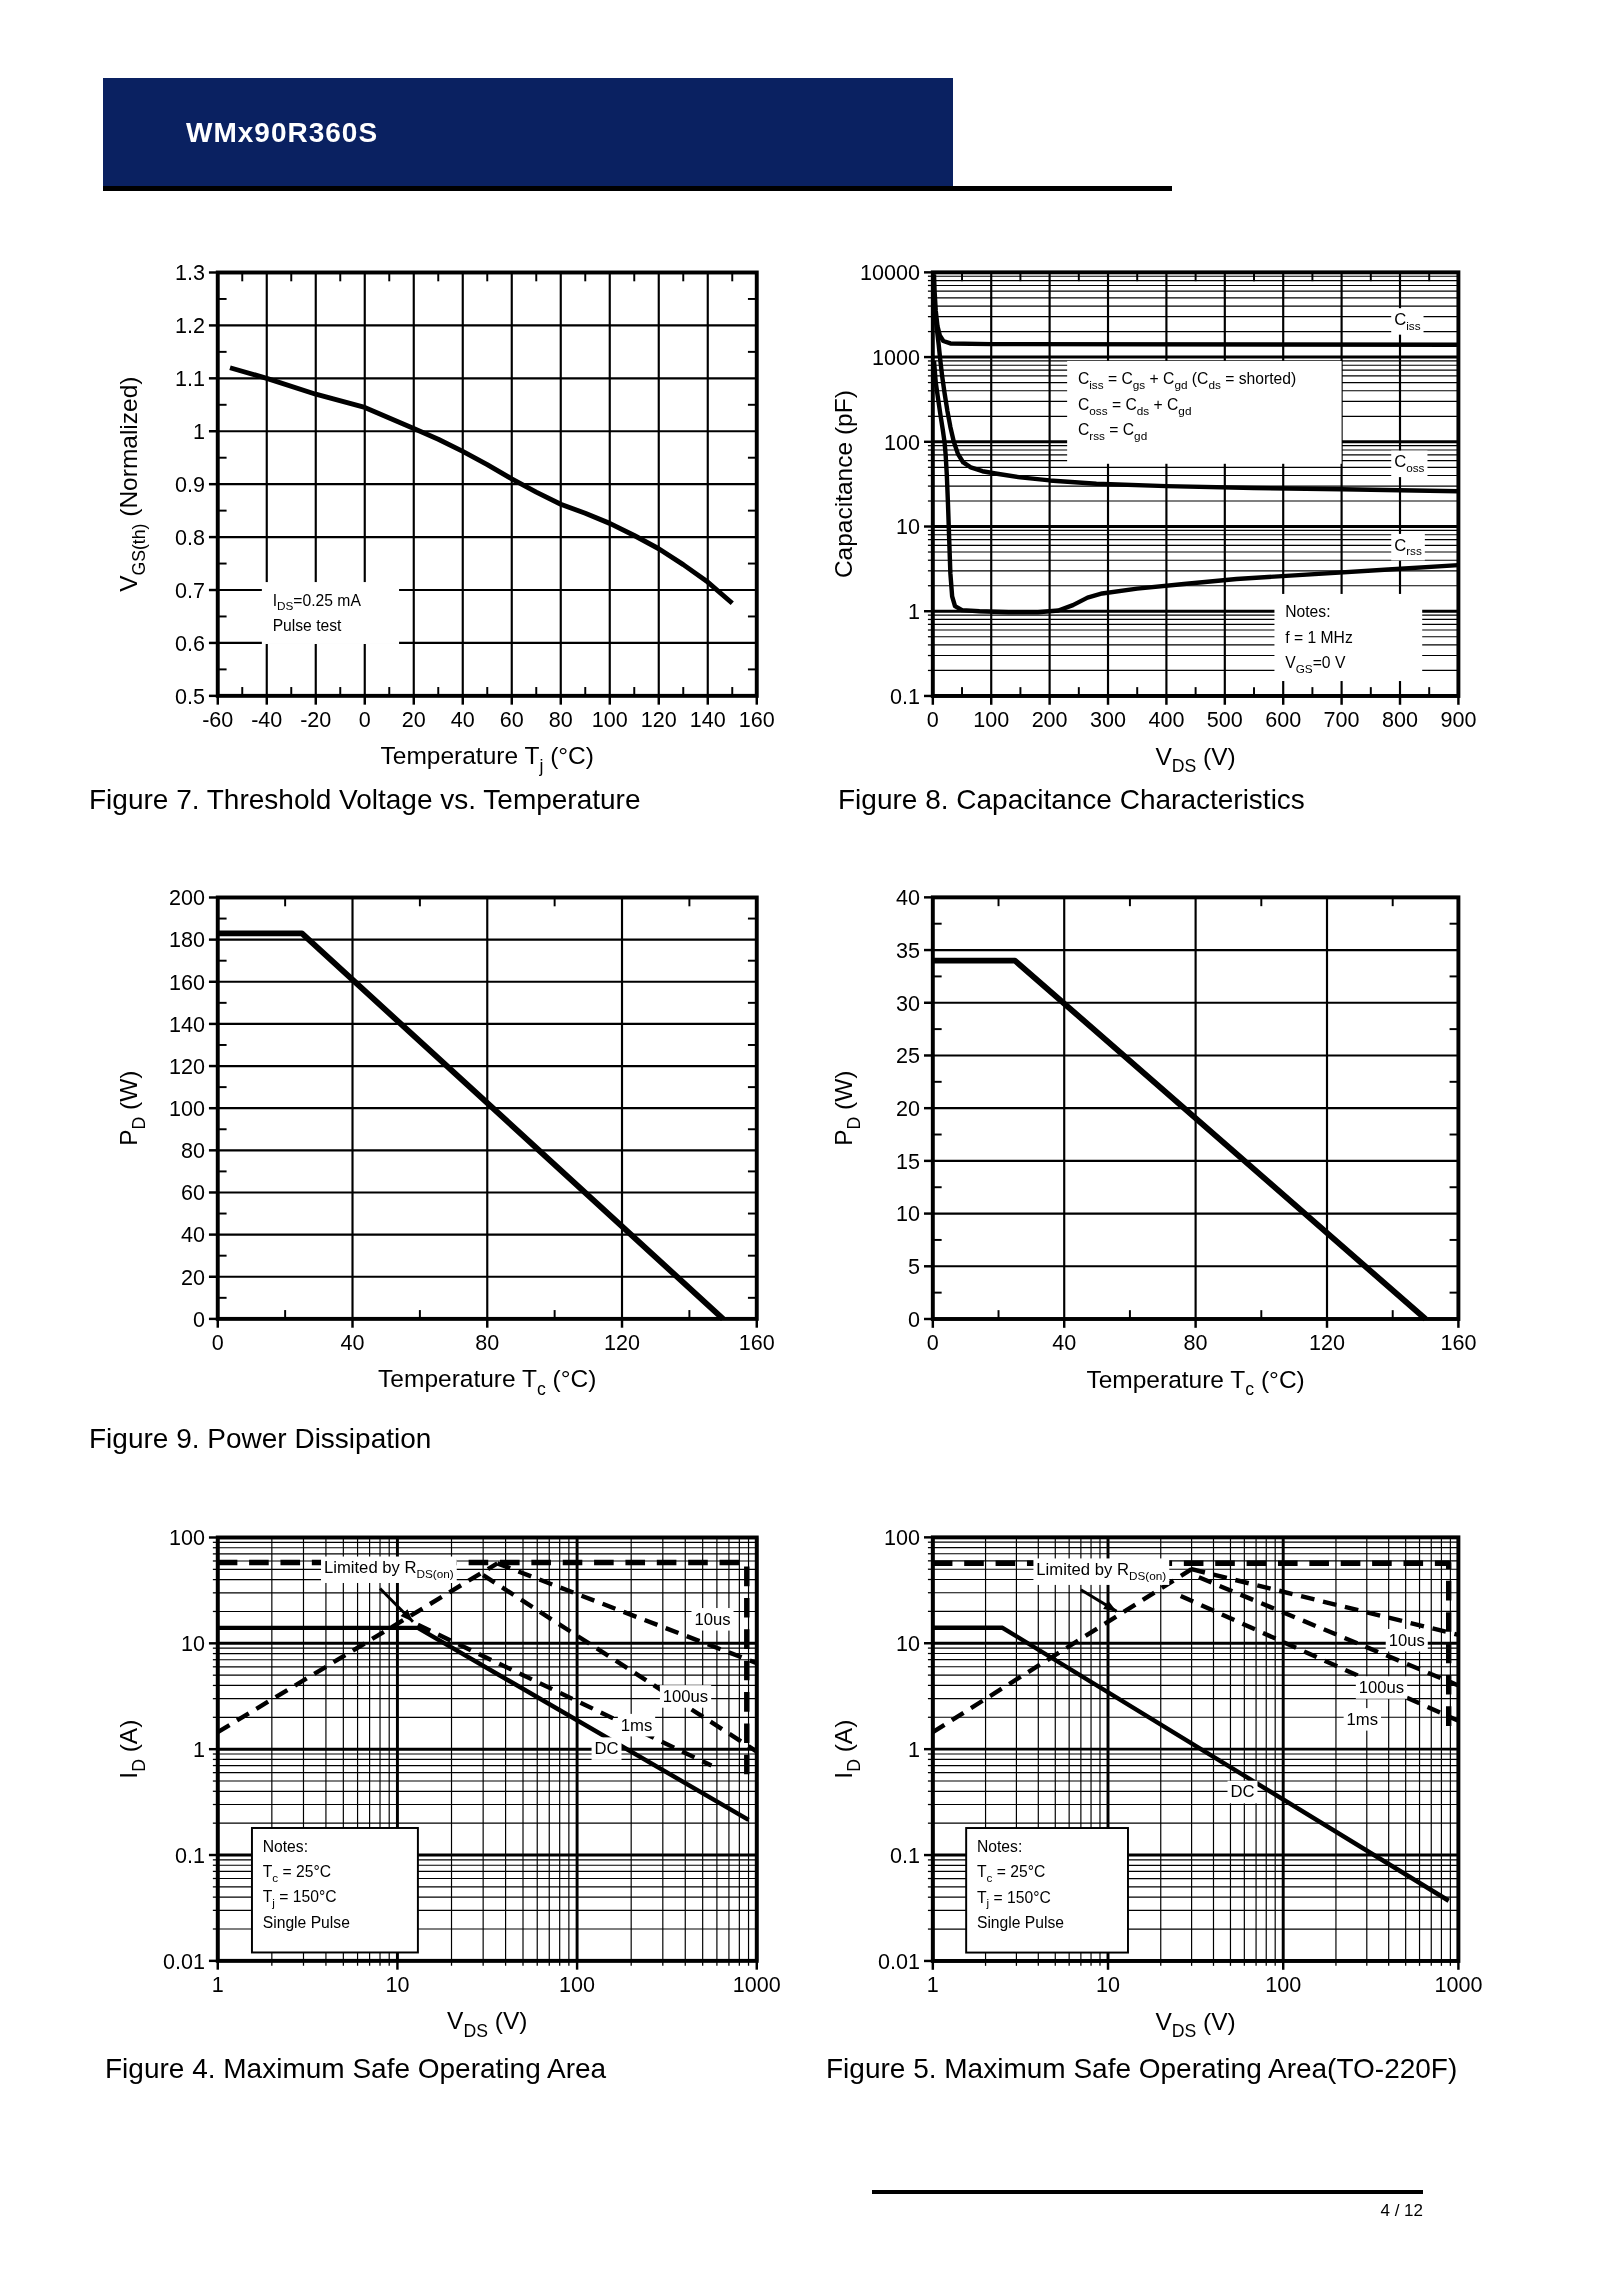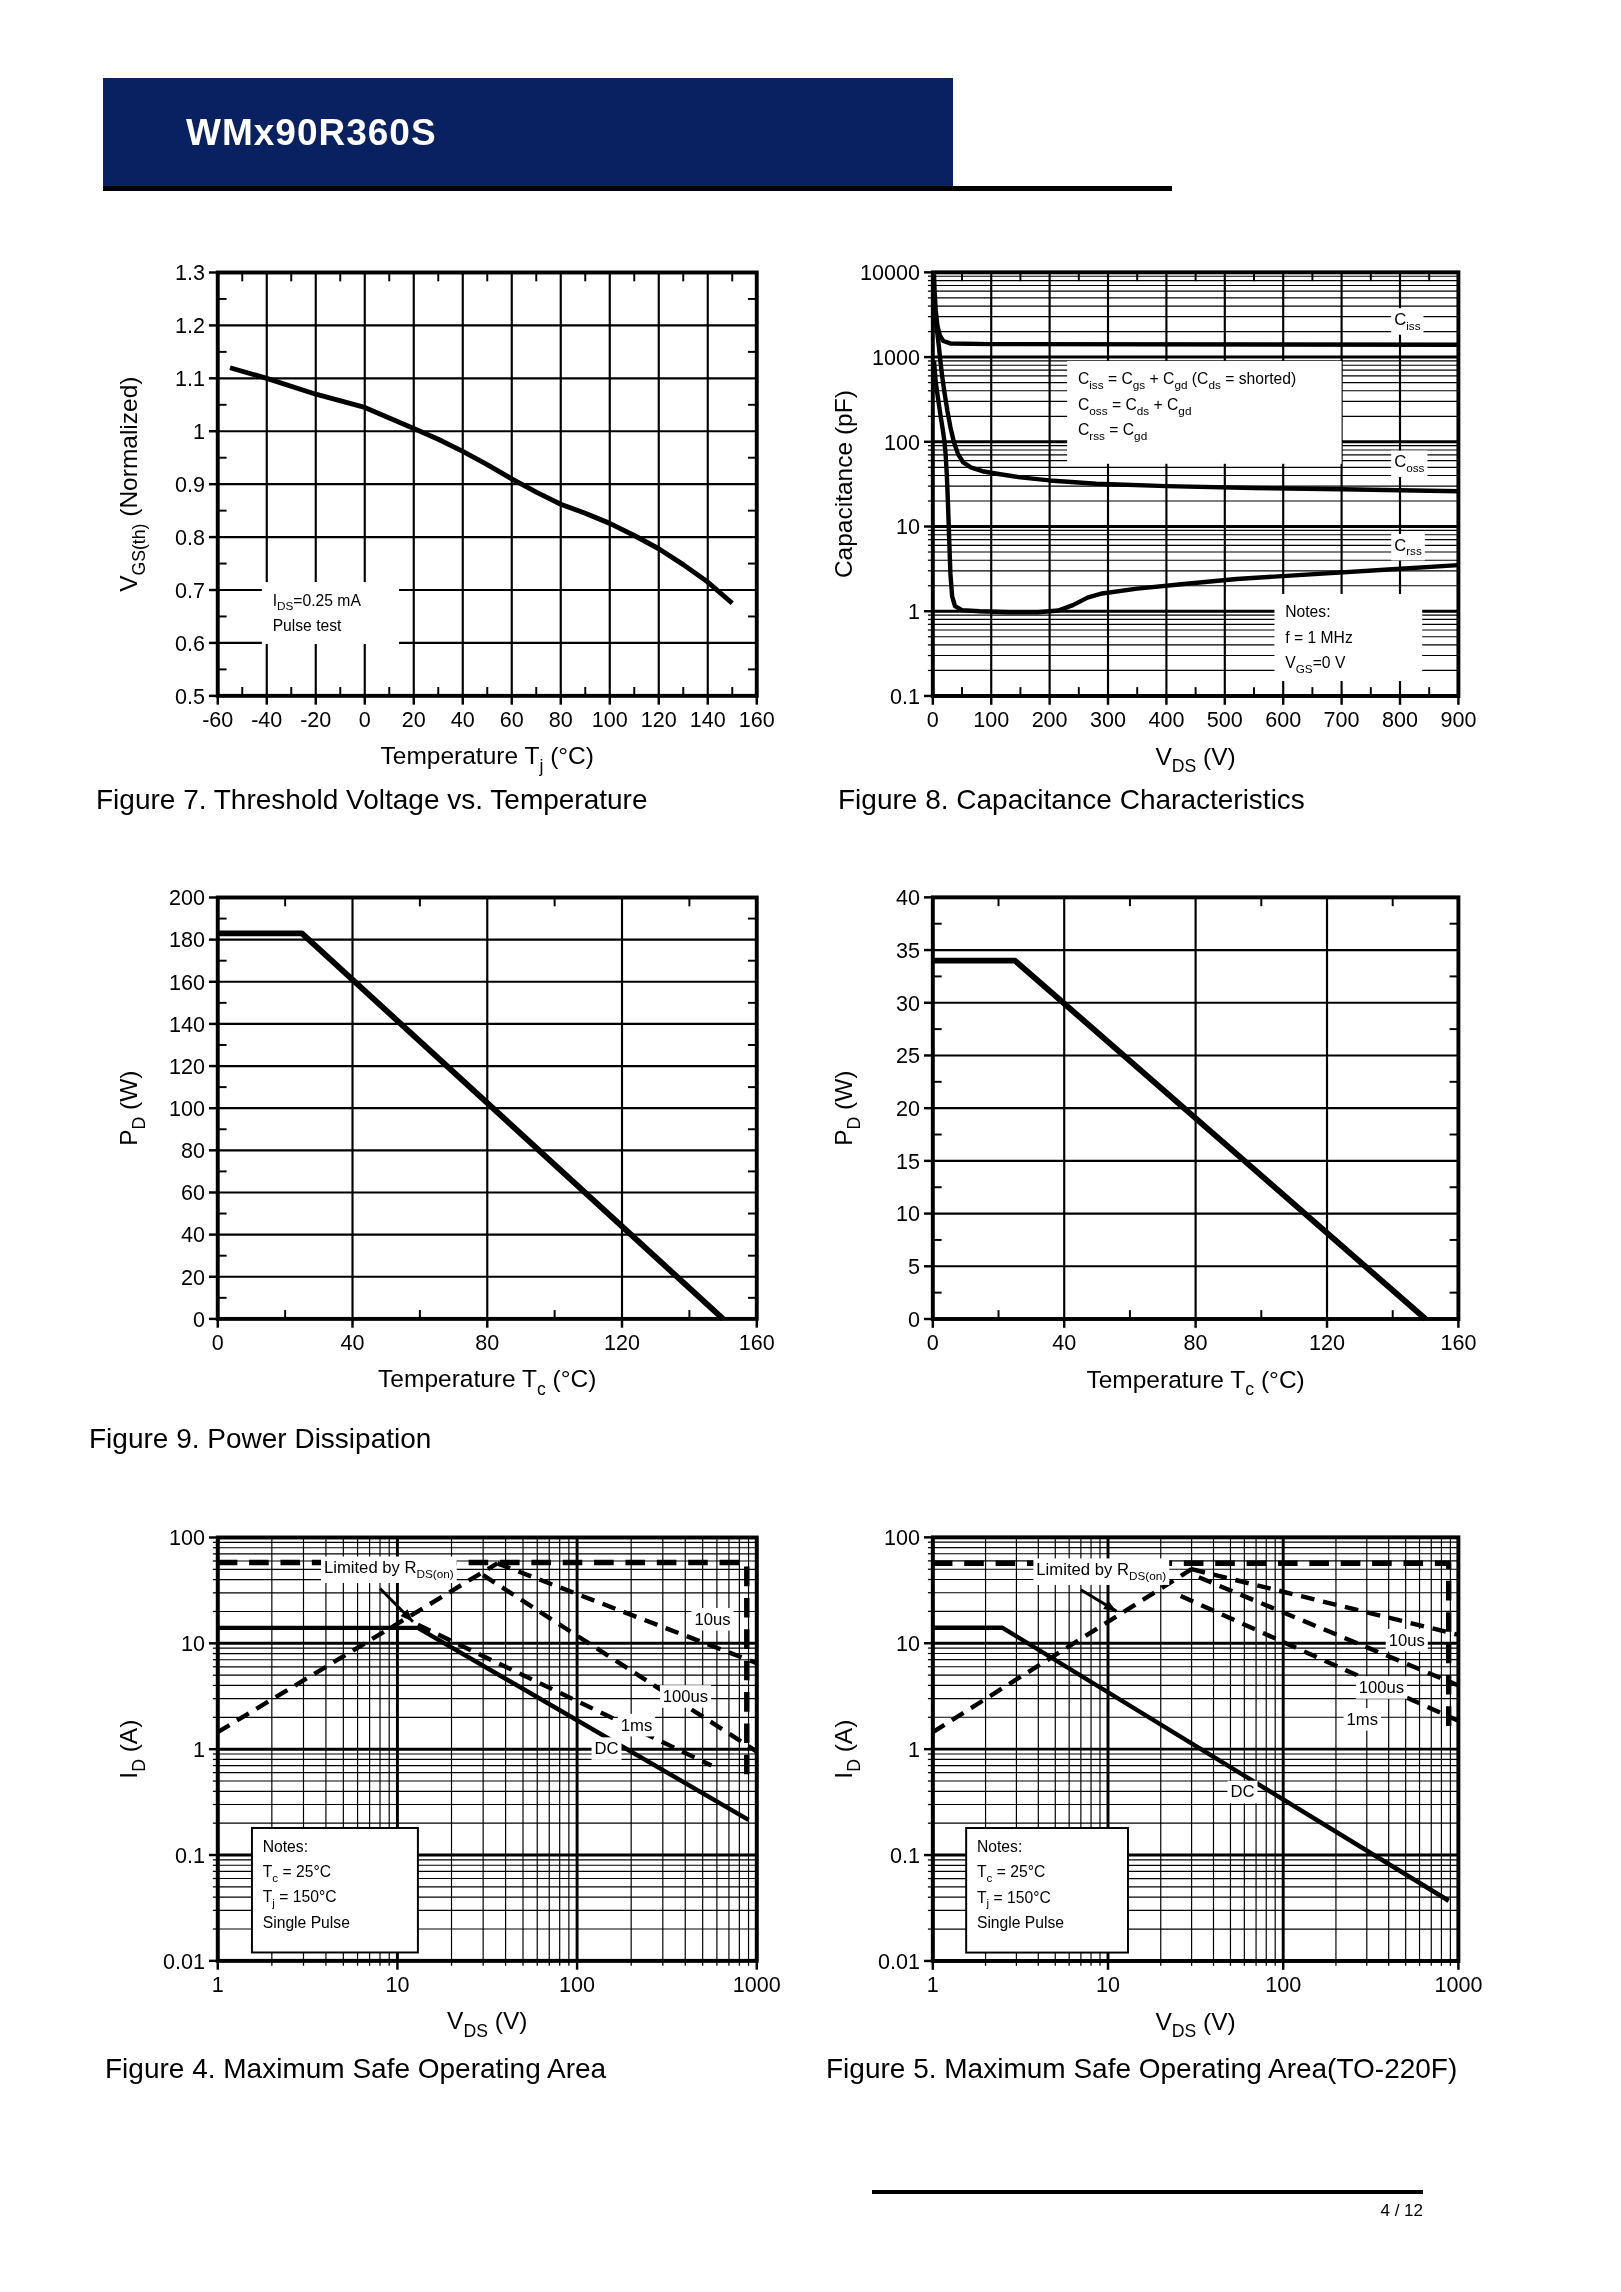--- a/index.html
+++ b/index.html
@@ -1,31 +1,31 @@
 <!DOCTYPE html>
 <html><head>
 <meta charset="utf-8">
 <style>
   html,body{margin:0;padding:0;background:#fff;}
   .page{position:relative;width:1621px;height:2293px;background:#fff;overflow:hidden;
         font-family:"Liberation Sans",sans-serif;color:#000;}
   .banner{position:absolute;left:103px;top:78px;width:850px;height:110px;background:#0a2161;
           display:flex;align-items:center;}
-  .banner .ttl{color:#fff;font-size:37px;font-weight:bold;padding-left:83px;letter-spacing:1px;}
+  .banner .ttl{color:#fff;font-size:28px;font-weight:bold;padding-left:83px;letter-spacing:1px;}
   .rule{position:absolute;background:#000;}
   .hrule{left:103px;top:186px;width:1069px;height:4.9px;}
   .frule{left:872px;top:2190px;width:551px;height:3.9px;}
   .pagenum{position:absolute;left:1215px;top:2201px;width:208px;text-align:right;font-size:17px;}
   figure.fig{position:absolute;margin:0;padding:0;}
   figure.fig svg{display:block;background:#fff;font-family:"Liberation Sans",sans-serif;}
   .f7 {left:108px;top:235px;}  .f8 {left:823px;top:235px;}
   .f9 {left:108px;top:860px;}  .f10{left:823px;top:860px;}
   .f11{left:108px;top:1500px;} .f12{left:823px;top:1500px;}
   .cap{position:absolute;font-size:28px;white-space:nowrap;}
-  .c7 {left:96px;top:784px;}  .c8 {left:838px;top:784px;}
+  .c7 {left:89px;top:784px;}  .c8 {left:838px;top:784px;}
   .c9 {left:89px;top:1423px;} .c10{left:831px;top:1423px;}
   .c11{left:105px;top:2053px;} .c12{left:826px;top:2053px;}
   svg text{fill:#000;}
 </style>
 </head>
 <body>
 
 <div class="page">
 
   <div class="banner" style="background: rgb(10, 33, 97);">

